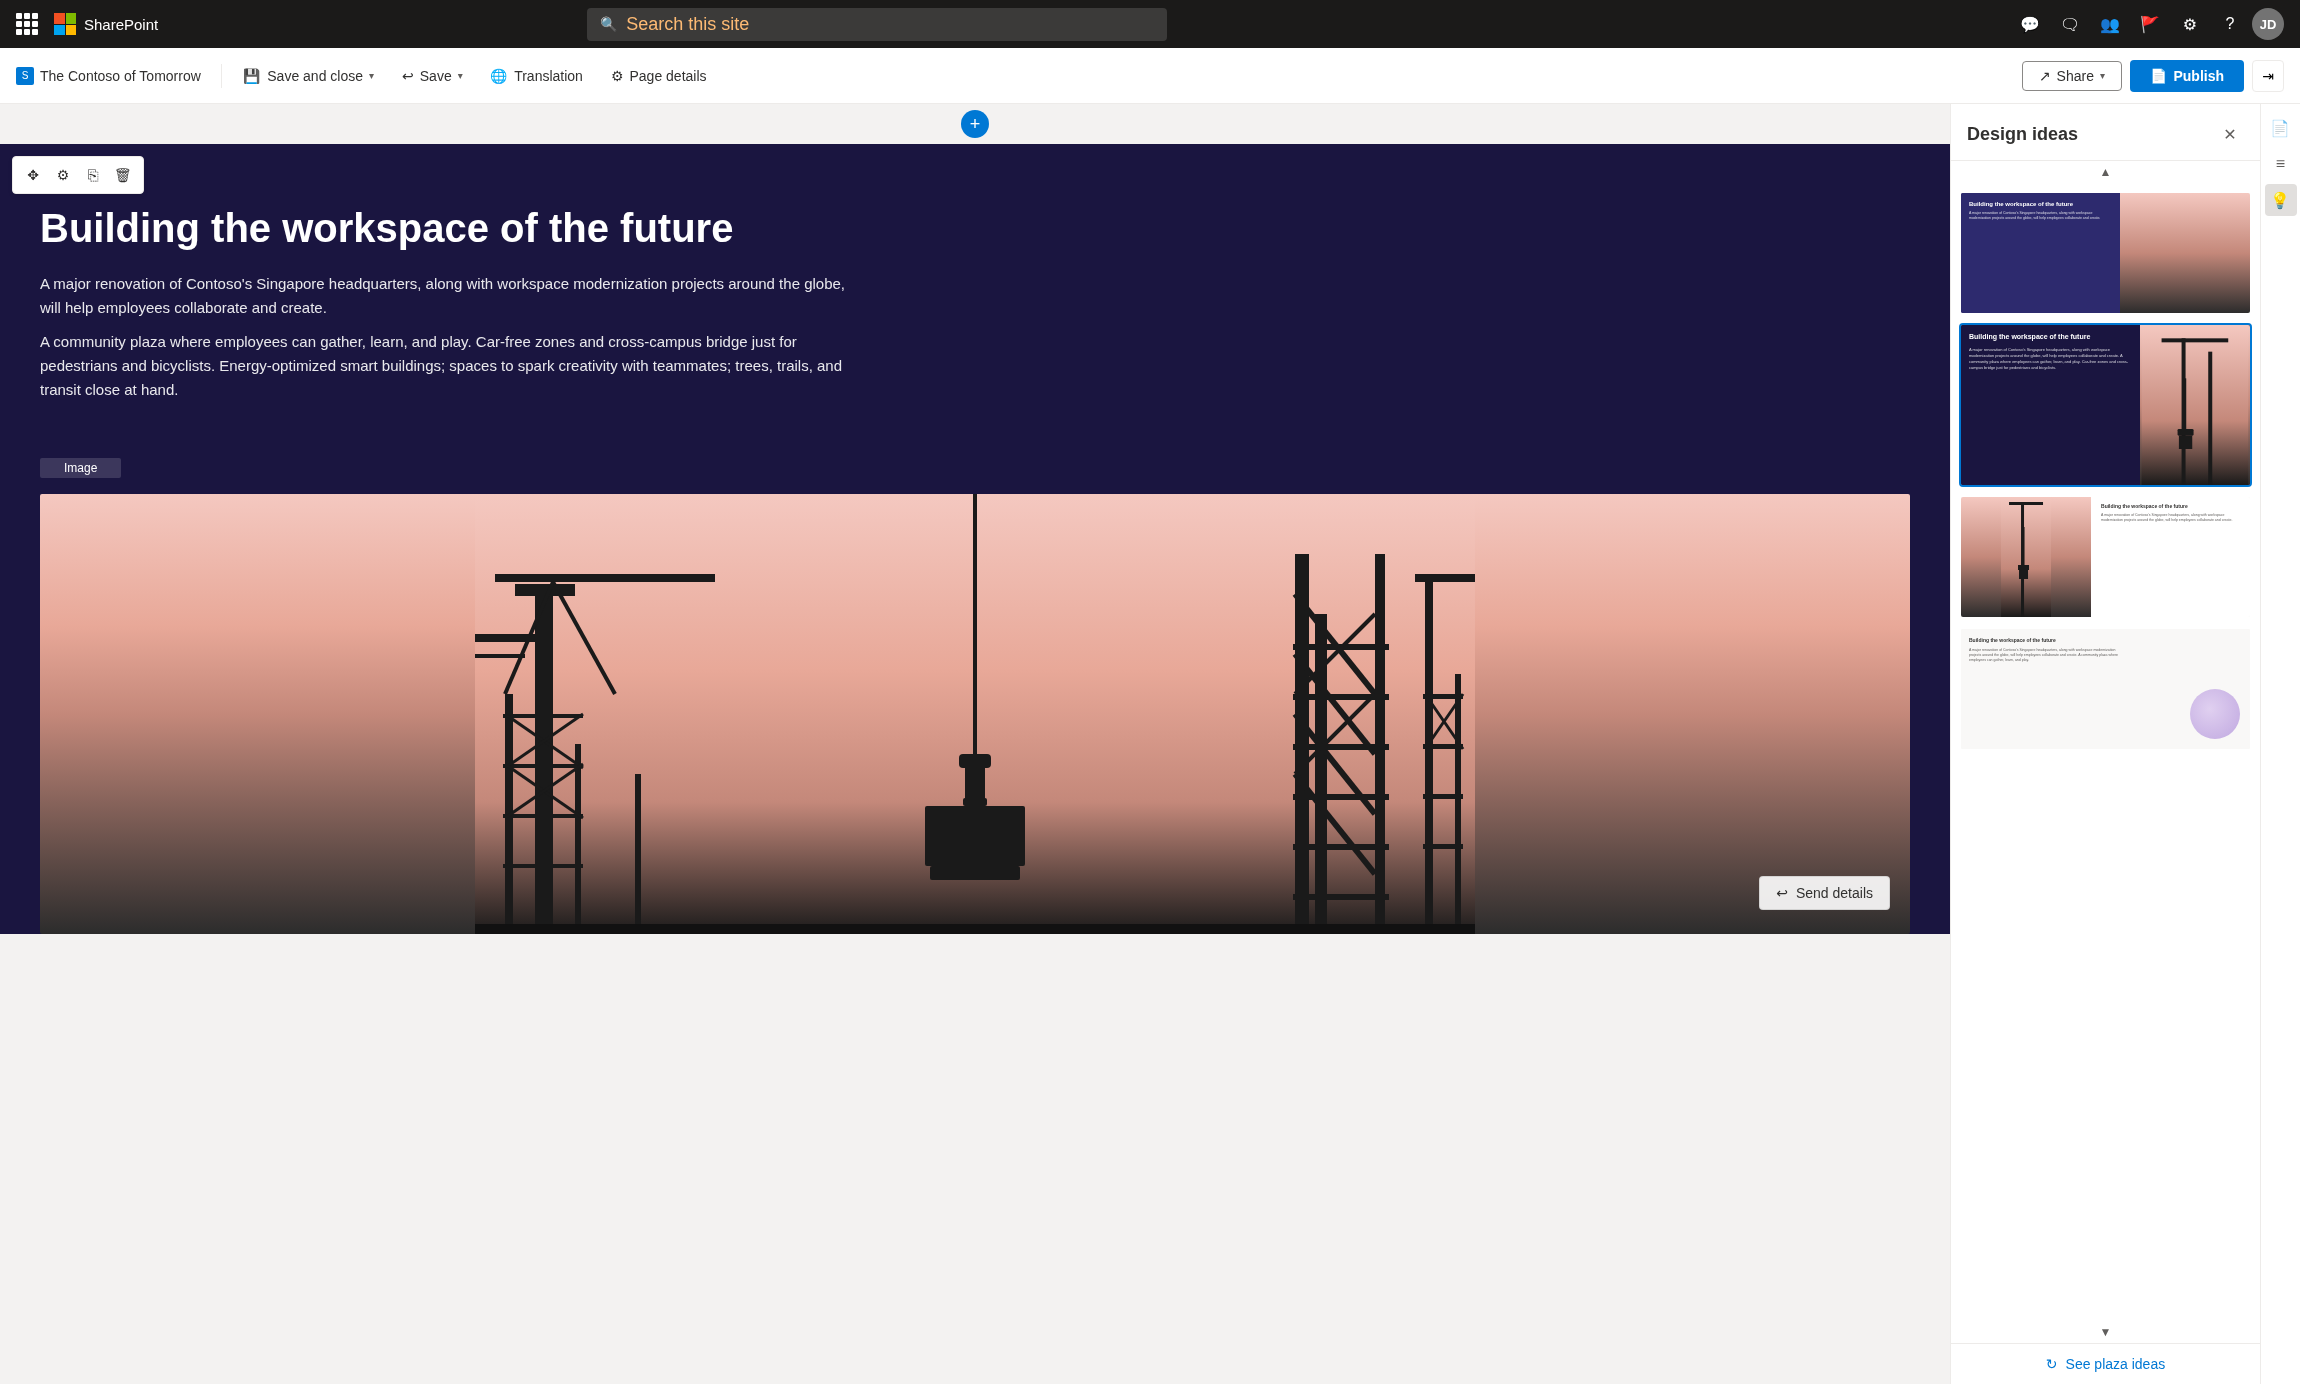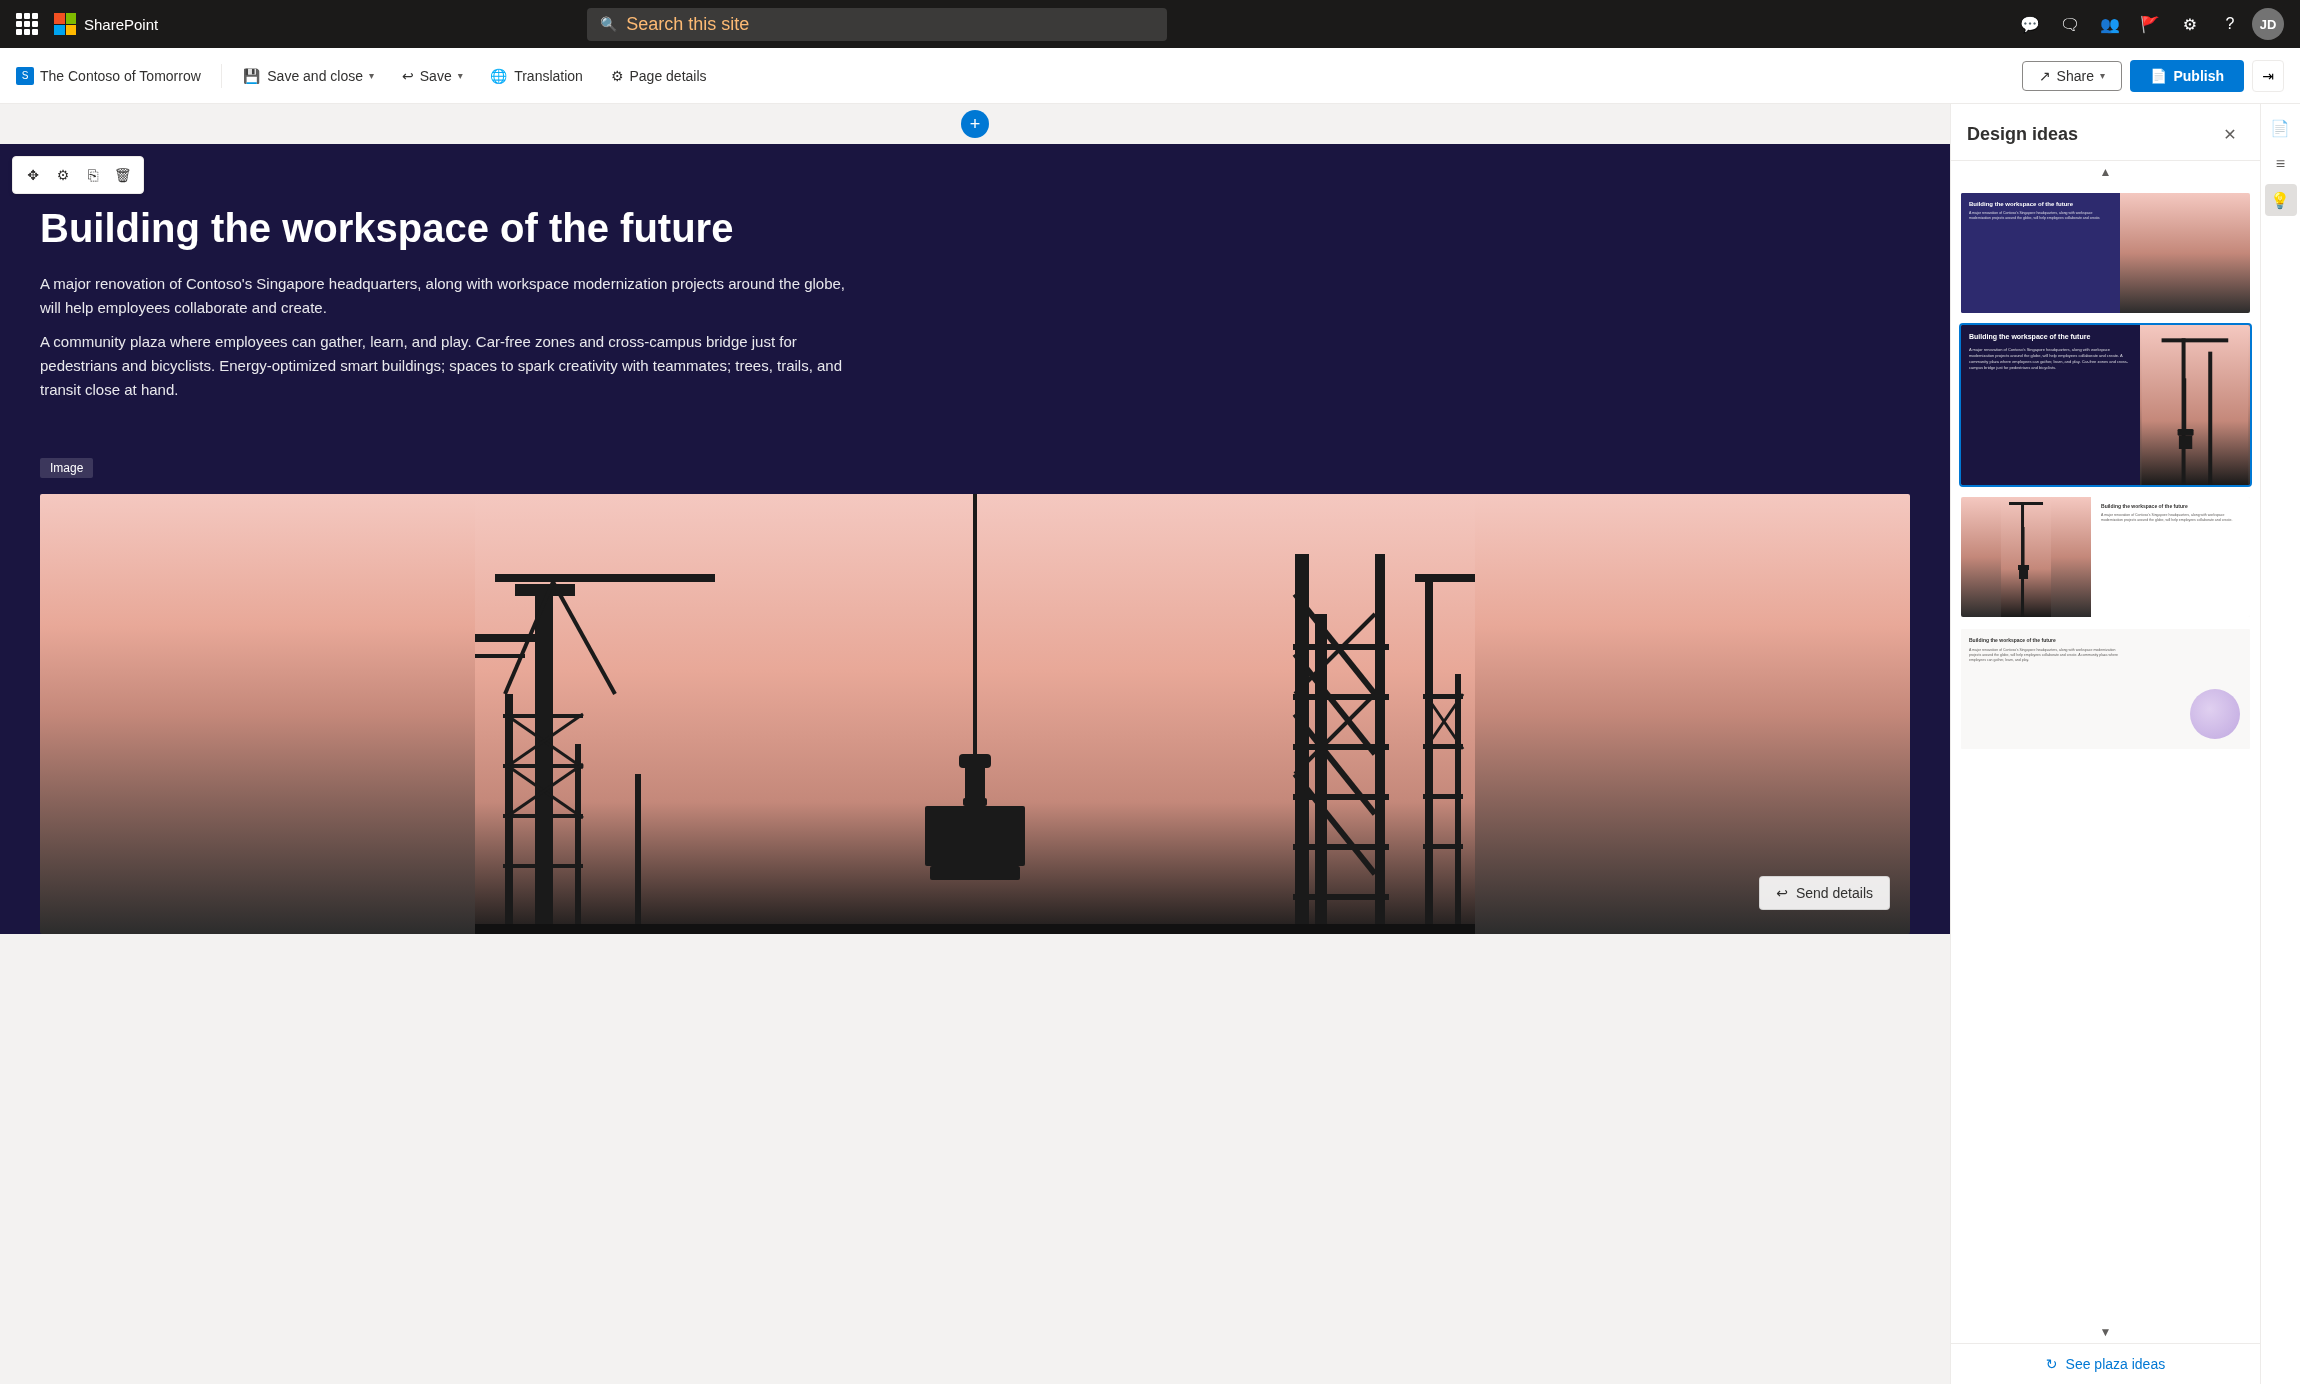--- a/index.html
+++ b/index.html
@@ -251,21 +251,21 @@
       color: rgba(255,255,255,0.9);
     }
     .hero-body p { margin-bottom: 10px; }
 
     
     .image-label {
       display: inline-block;
       background: rgba(255,255,255,0.15);
       color: white;
       font-size: 12px;
-      padding: 3px 10px;
+      padding: 3px 24px;
       border-radius: 2px;
       margin: 16px 40px;
     }
 
     
     .construction-img {
       margin: 0 40px 20px 40px;
       height: 440px;
       background: linear-gradient(to bottom, #f4c8c0 0%, #e8a898 30%, #c4887a 50%, #2c2c2c 100%);
       position: relative;

